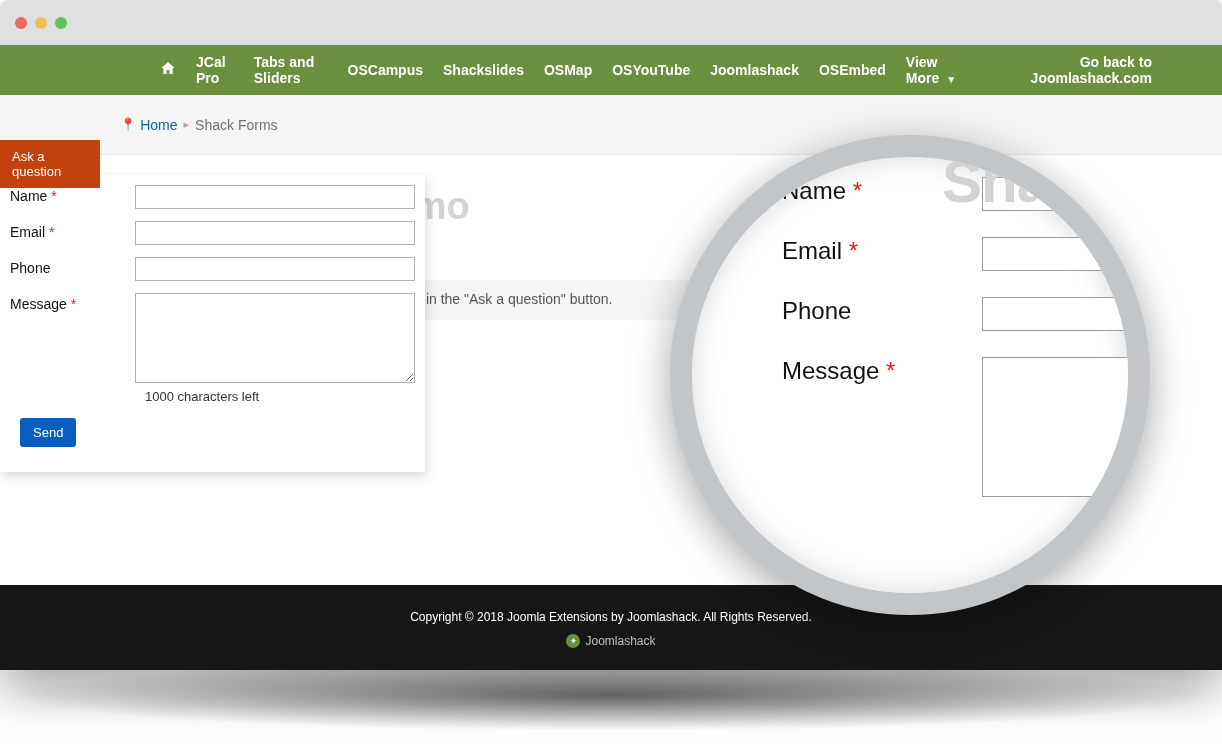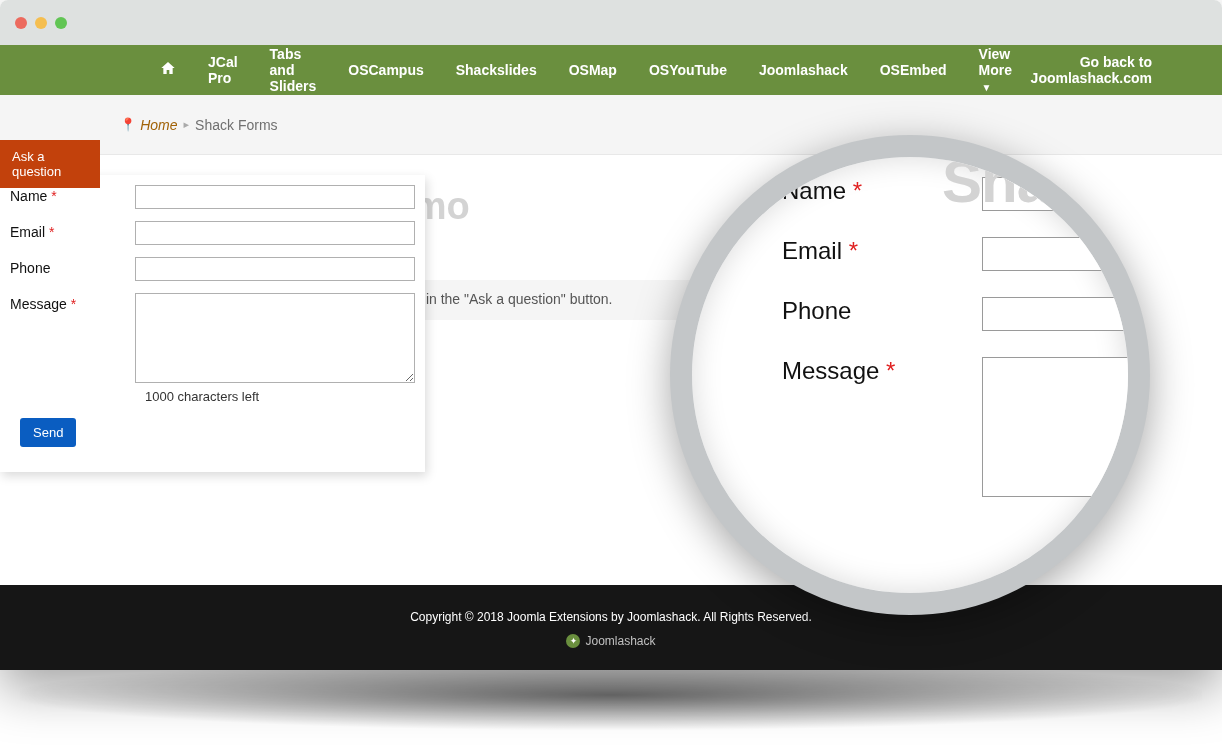--- a/index.html
+++ b/index.html
@@ -38,38 +38,38 @@
   .navbar {
     height: 50px;
     background: #6a8f3e;
     display: flex;
     align-items: center;
     color: #fff;
     font-size: 14px;
     font-weight: 600;
     padding: 0 20px;
   }
-  .navbar .nav-left { display:flex; align-items:center; gap: 12px; margin-left: 130px;}
+  .navbar .nav-left { display:flex; align-items:center; gap: 0; margin-left: 130px;}
   .navbar .nav-item { padding: 0 10px; cursor: pointer; }
   .navbar .nav-right { margin-left: auto; margin-right: 50px; cursor:pointer;text-align:right;}
   .home-icon { font-size: 16px; }
   .chev-down { font-size: 10px; margin-left:3px; }
 
   .breadcrumb-bar {
     height: 60px;
     background: #f5f5f5;
     display: flex;
     align-items: center;
     padding-left: 120px;
     color: #707070;
     font-size: 14px;
     border-bottom: 1px solid #e8e8e8;
   }
   .breadcrumb-bar .pin { color:#8aa861; margin-right:4px; font-size:13px;}
-  .breadcrumb-bar a { color:#a16207; text-decoration:none;font-style:italic; }
+  .breadcrumb-bar a { color:#0369a1; text-decoration:none; }
   .breadcrumb-bar .sep { margin: 0 6px; color:#aaa; font-size:11px;}
 
   .content-area {
     position: relative;
     height: calc(670px - 45px - 50px - 60px - 85px);
     background: #ffffff;
   }
   .page-title {
     position: absolute;
     left: 115px; top: 30px;

